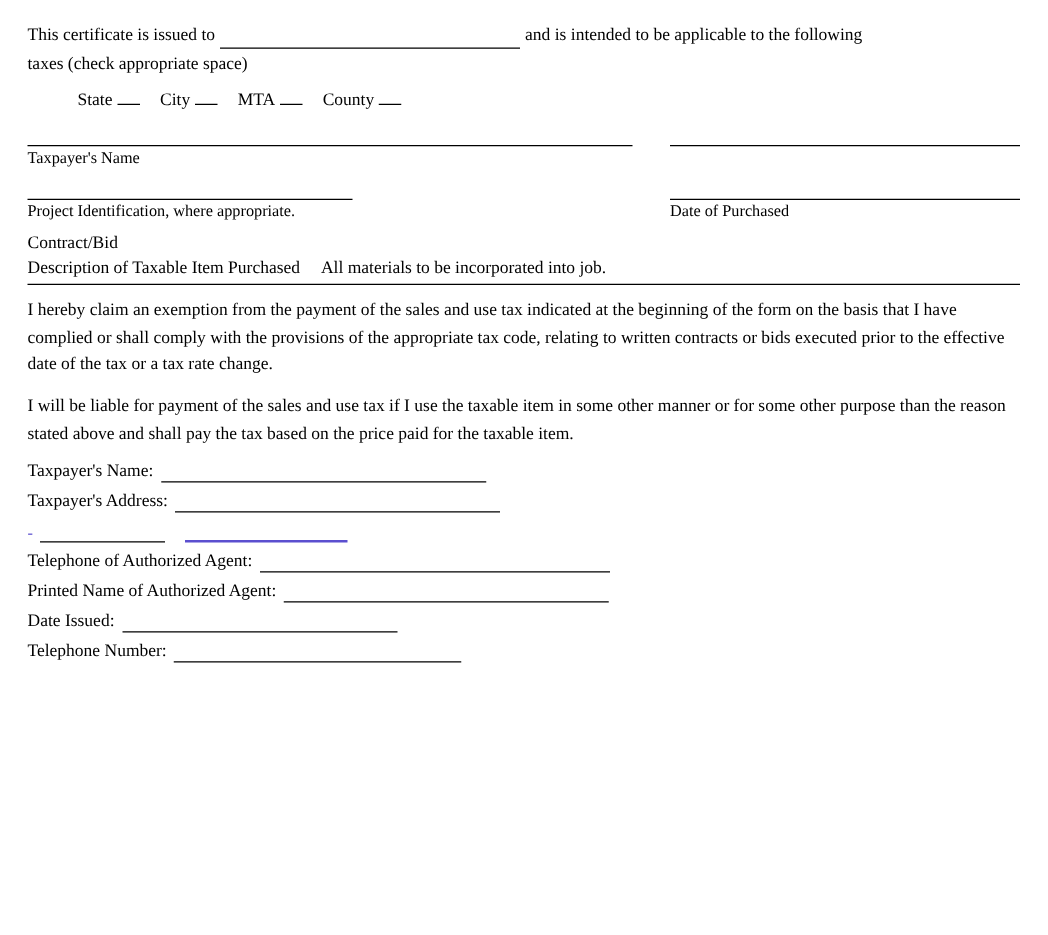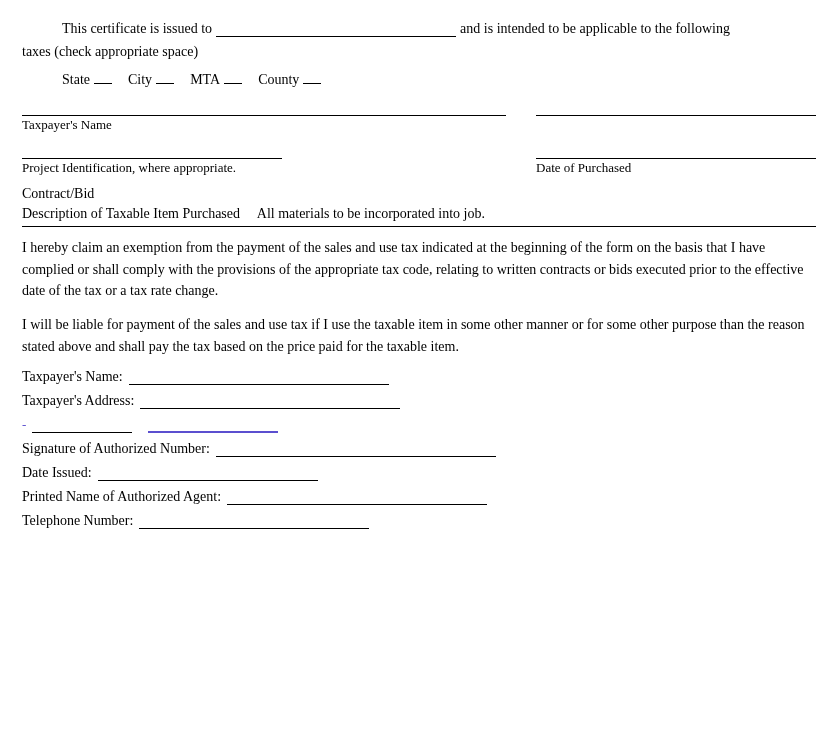--- a/index.html
+++ b/index.html
@@ -15,25 +15,24 @@
       padding: 18px 22px;
       width: 838px;
       min-height: 748px;
     }
     .intro-text {
       line-height: 1.5;
       margin-bottom: 8px;
     }
     .intro-line1 {
       display: flex;
-      align-items: center;
+      align-items: flex-end;
       flex-wrap: nowrap;
       gap: 4px;
       margin-bottom: 2px;
-      margin-left: 40px;
     }
     .intro-issued {
       white-space: nowrap;
     }
     .fill-line-long {
       border-bottom: 1px solid #000;
       display: inline-block;
       min-width: 240px;
       height: 16px;
       vertical-align: bottom;
@@ -215,32 +214,32 @@
     <span class="sig-line"></span>
   </div>
 
   <div class="sig-row" style="margin-bottom:8px;">
     <span class="dash-mark">-</span>
     <span class="small-line" style="margin-right:10px;"></span>
     <span class="purple-small-line"></span>
   </div>
 
   <div class="sig-row">
-    <span class="sig-label">Signature of Authorized Number:</span>
+    <span class="sig-label">Telephone of Authorized Agent:</span>
     <span class="sig-line" style="max-width:280px;"></span>
+  </div>
+
+  <div class="sig-row">
+    <span class="sig-label">Printed Name of Authorized Agent:</span>
+    <span class="sig-line" style="max-width:260px;"></span>
   </div>
 
   <div class="sig-row">
     <span class="sig-label">Date Issued:</span>
     <span class="sig-line" style="max-width:220px;"></span>
   </div>
 
   <div class="sig-row">
-    <span class="sig-label">Printed Name of Authorized Agent:</span>
-    <span class="sig-line" style="max-width:260px;"></span>
-  </div>
-
-  <div class="sig-row">
     <span class="sig-label">Telephone Number:</span>
     <span class="sig-line" style="max-width:230px;"></span>
   </div>
 
 </div>
 
 </body></html>

